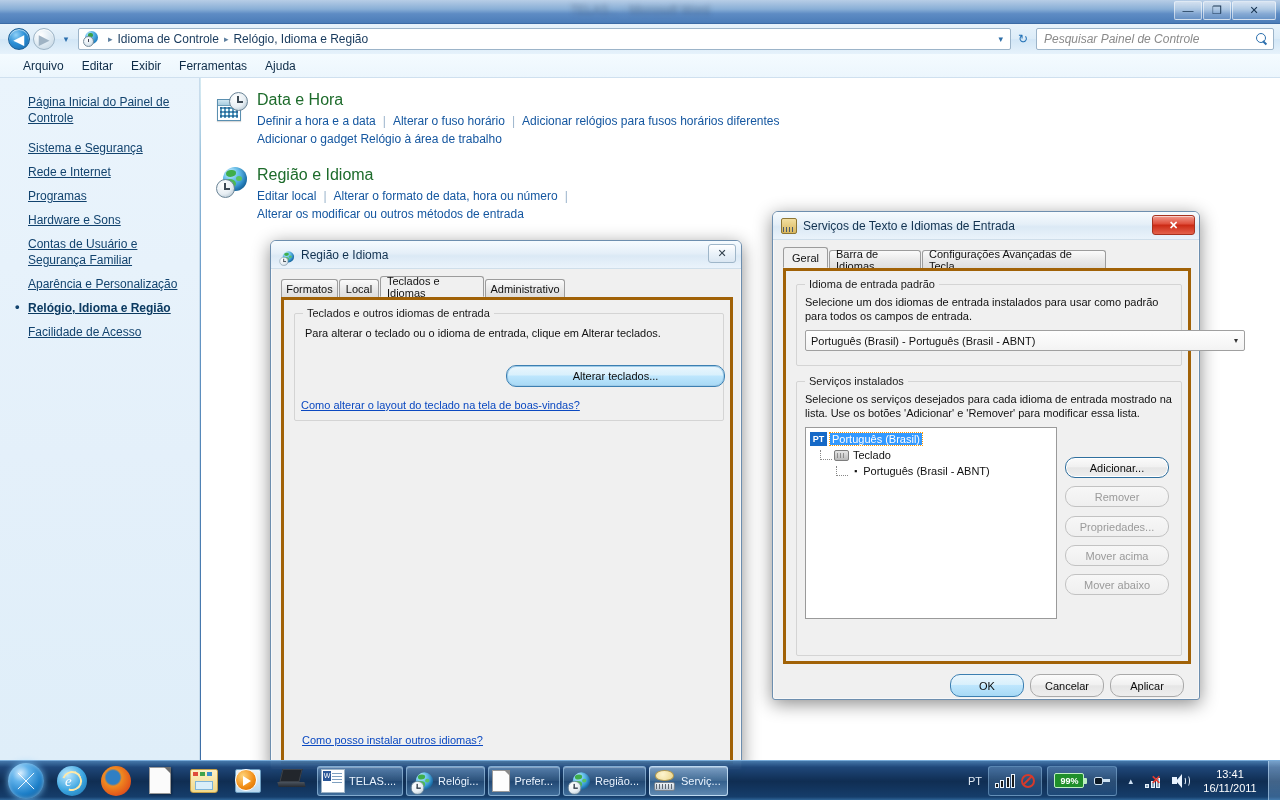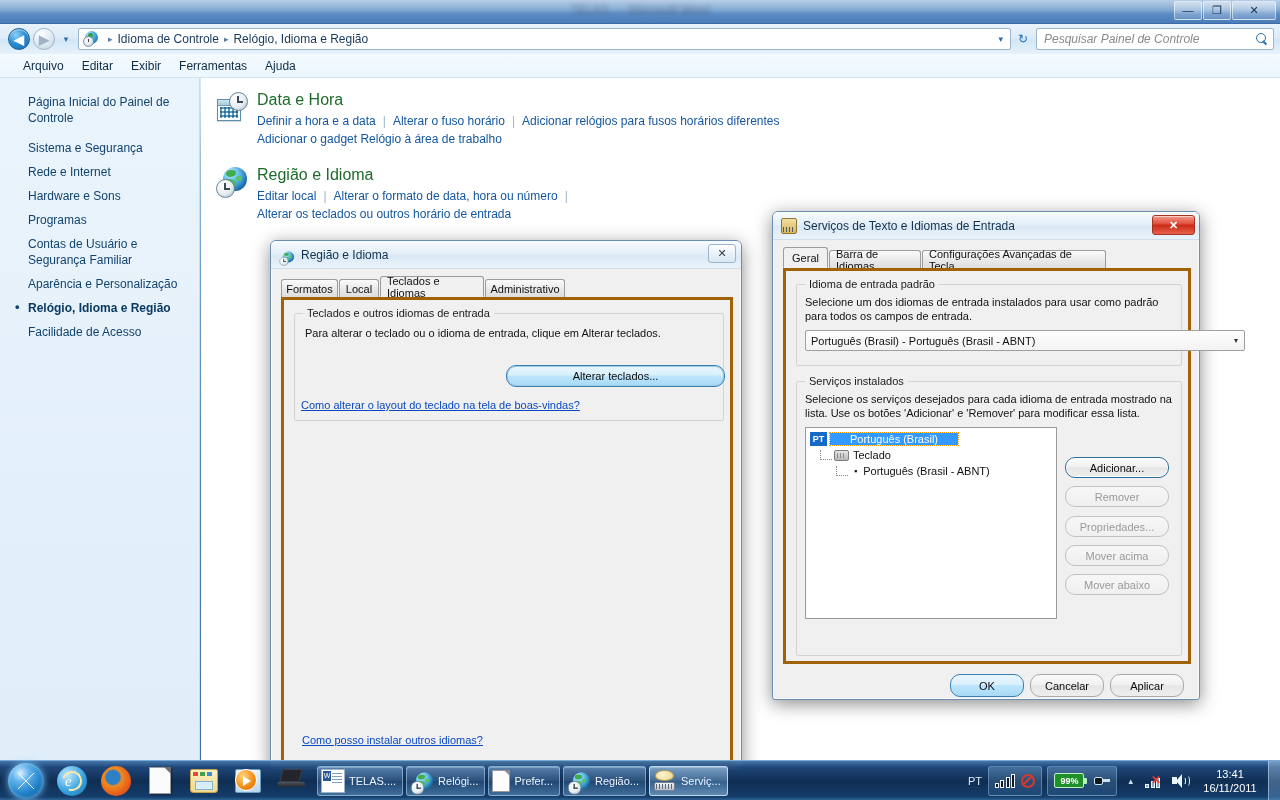--- a/index.html
+++ b/index.html
@@ -167,21 +167,21 @@
 
   
   #sidebar {
     position: absolute; left: 0; top: 54px; width: 200px; height: 682px;
     background: linear-gradient(180deg,#eaf4fc 0%, #e4f0fa 55%, #dfeef9 100%);
     border-right: 1px solid #c8dcec;
     padding: 12px 0 0 0;
   }
   .side-item {
     padding: 4px 10px 4px 28px;
-    color: #12436e; font-size: 12px; line-height: 16px; position: relative;
+    color: #12436e; font-size: 12px; line-height: 16px; position: relative; text-decoration: underline;
   }
   .side-item.home { padding-bottom: 10px; }
   .side-item.active { font-weight: bold; color: #0b3a61; }
   .side-item.active::before {
     content: "•"; position: absolute; left: 15px; top: 3px; font-size: 13px; color: #12436e;
   }
 
   
   #content {
     position: absolute; left: 201px; top: 54px; width: 1079px; height: 682px;
@@ -341,21 +341,21 @@
 
   
   .tree { padding: 3px 0 0 4px; font-size: 11px; color: #111; }
   .tree-row { display: flex; align-items: center; height: 16px; }
   .pt-badge {
     width: 17px; height: 14px; background: #1569c7; color: #fff;
     font-size: 9px; display: flex; align-items: center; justify-content: center;
     margin-right: 3px; flex: none; font-weight: bold;
   }
   .sel-txt {
-    background: #3399ff; color: #fff; padding: 0 20px;
+    background: #3399ff; color: #fff; padding: 0 2px;
     outline: 1px dotted #ff9900;
   }
   .kbd-ico {
     width: 15px; height: 11px; background: linear-gradient(180deg,#e6e6e6,#b9b9b9);
     border: 1px solid #7d7d7d; border-radius: 2px; margin-right: 4px; flex: none;
     position: relative;
   }
   .kbd-ico::after {
     content: ""; position: absolute; left: 2px; top: 2px; right: 2px; bottom: 2px;
     background: repeating-linear-gradient(90deg,#6f6f6f 0 1px, transparent 1px 3px);
@@ -516,22 +516,22 @@
       <div class="mi">Editar</div>
       <div class="mi">Exibir</div>
       <div class="mi">Ferramentas</div>
       <div class="mi">Ajuda</div>
     </div>
 
     <div id="sidebar">
       <div class="side-item home">Página Inicial do Painel de Controle</div>
       <div class="side-item">Sistema e Segurança</div>
       <div class="side-item">Rede e Internet</div>
+      <div class="side-item">Programas</div>
       <div class="side-item">Hardware e Sons</div>
-      <div class="side-item">Programas</div>
       <div class="side-item">Contas de Usuário e Segurança Familiar</div>
       <div class="side-item">Aparência e Personalização</div>
       <div class="side-item active">Relógio, Idioma e Região</div>
       <div class="side-item">Facilidade de Acesso</div>
     </div>
 
     <div id="content">
 
       <div class="cat">
         <div class="cat-icon ico-datetime">
@@ -551,21 +551,21 @@
         <div class="cat-icon ico-region">
           <span class="globe"></span>
             <span class="c1"></span>
             <span class="c2"></span>
             <span class="c3"></span>
           <span class="clock"></span>
         </div>
         <div class="cat-title">Região e Idioma</div>
         <div class="cat-links">
           <a>Editar local</a><span class="link-sep">|</span><a>Alterar o formato de data, hora ou número</a><span class="link-sep">|</span>
-          <div><a>Alterar os teclados ou outros horário de entrada</a></div>
+          <div><a>Alterar os modificar ou outros métodos de entrada</a></div>
         </div>
       </div>
 
     </div>
   </div>
 
   <div class="dlg" id="region-dialog" style="left:270px; top:240px; width:472px; height:530px;">
     <div class="dlg-title">
       <span class="t-ico ico-region" style="transform:scale(.47); transform-origin:left center;">
         <span class="globe"></span>

